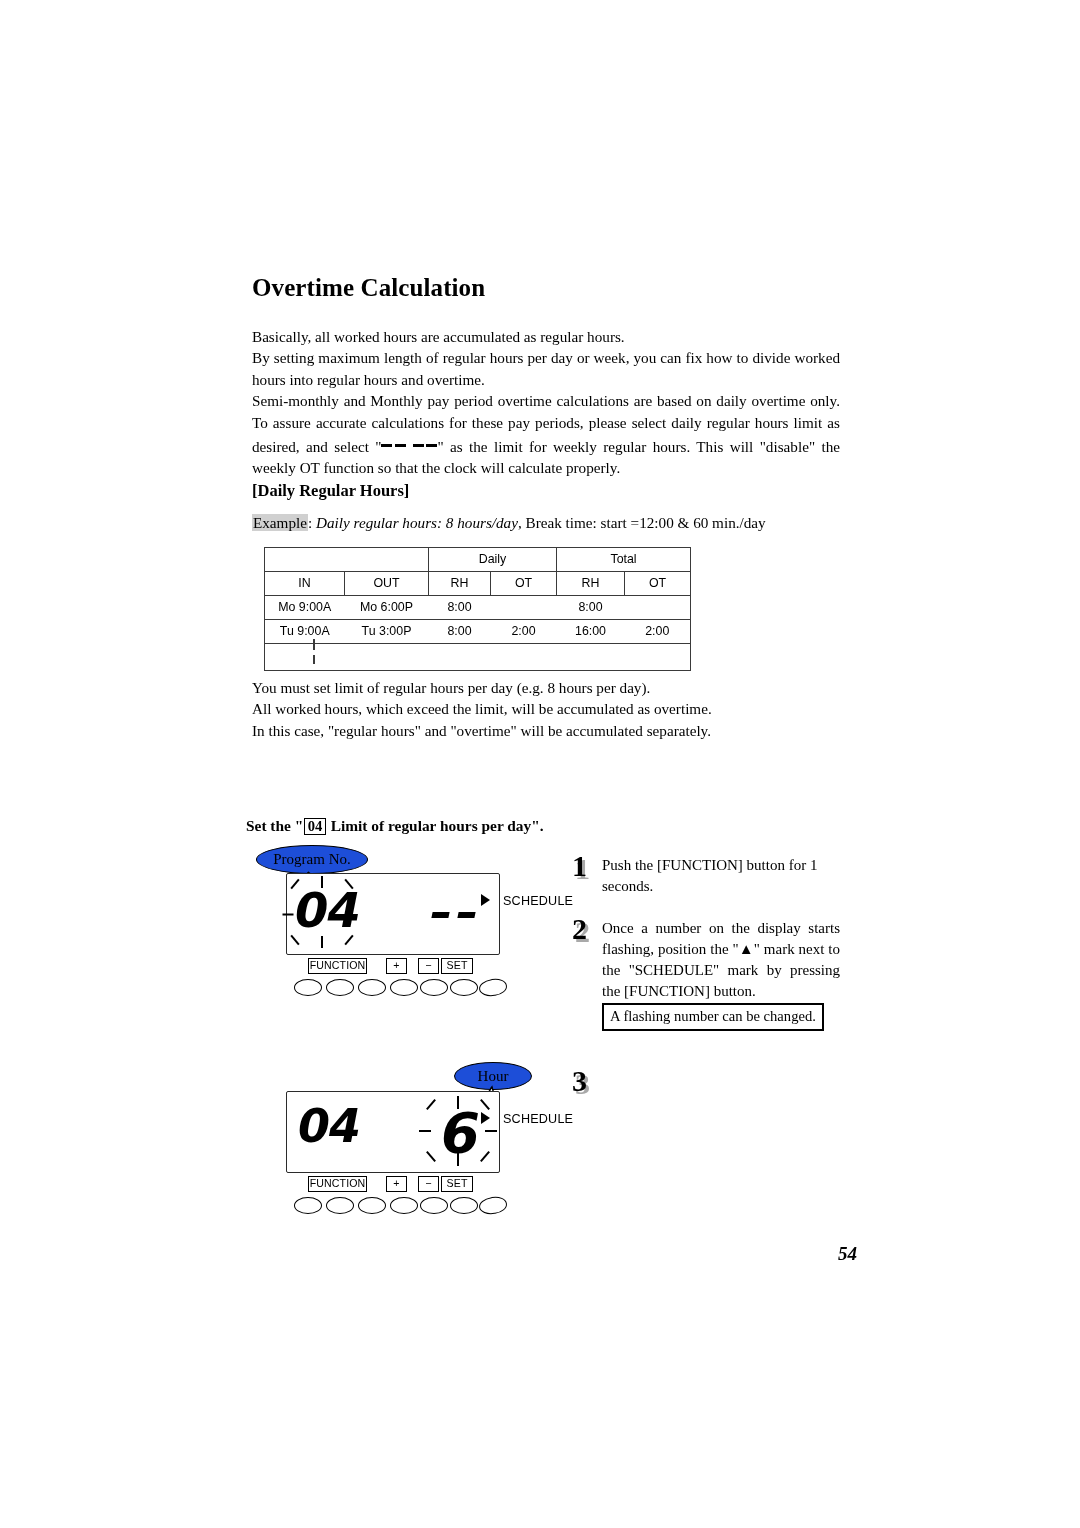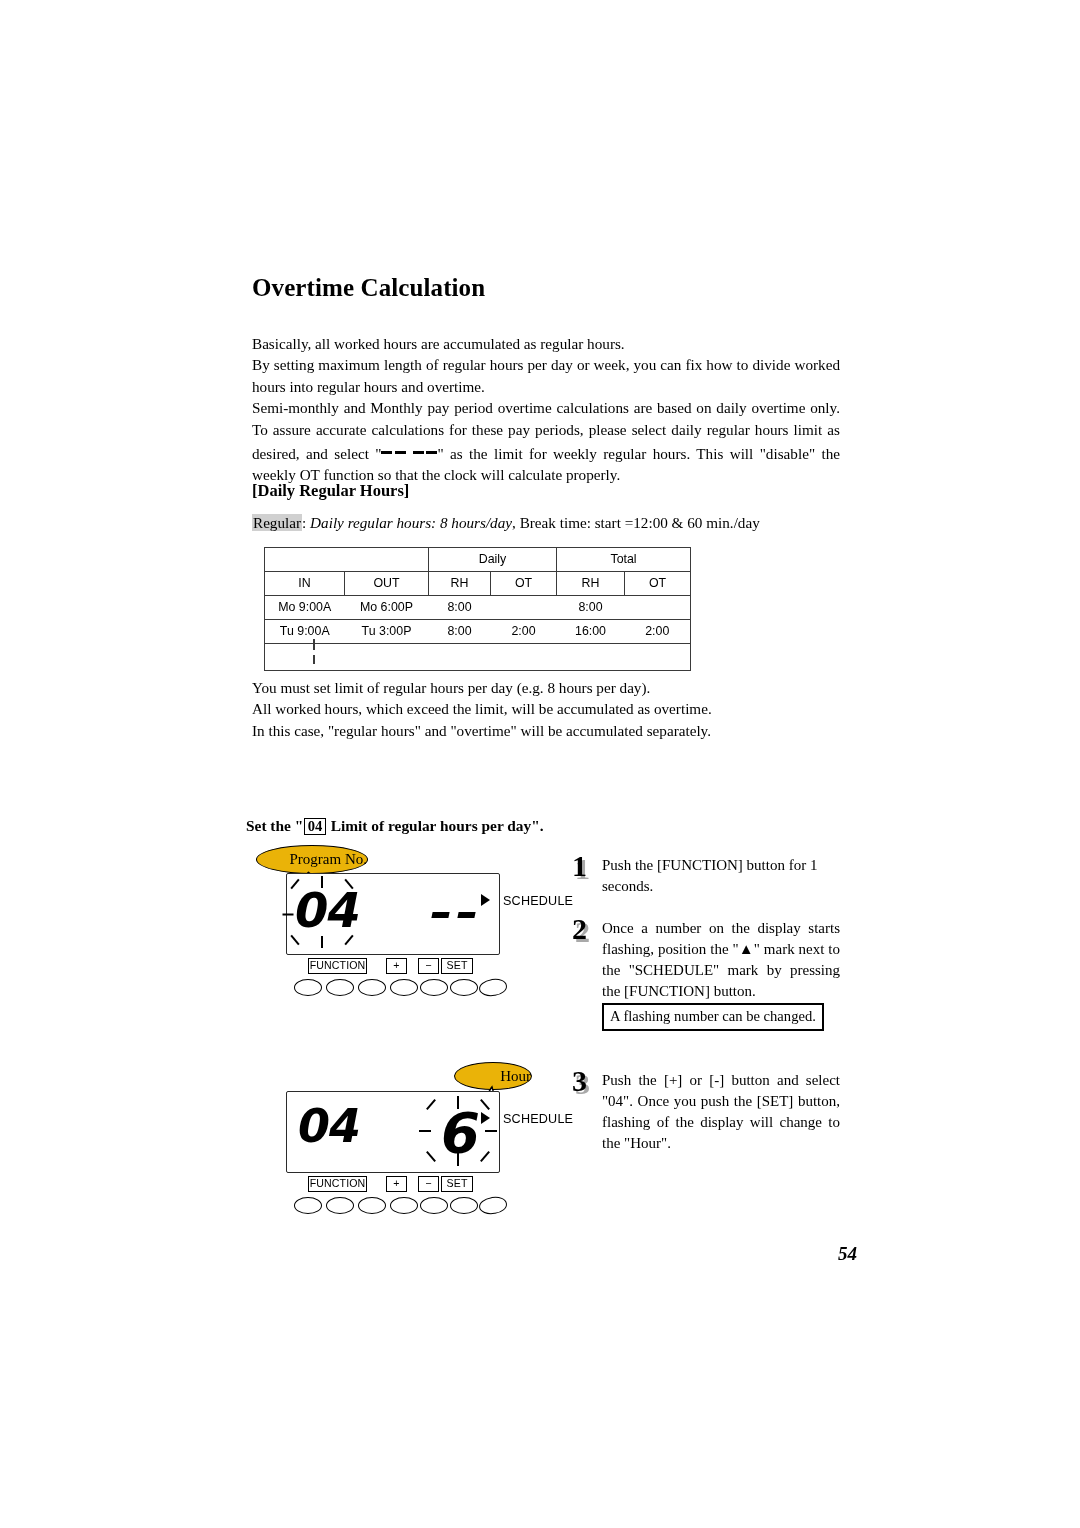--- a/index.html
+++ b/index.html
@@ -39,21 +39,21 @@
     position: absolute;
     left: 252px;
     width: 588px;
     font-size: 15.2px;
     line-height: 21.4px;
     text-align: justify;
   }
   .body-block p { margin: 0; }
   .body-block p.nojust { text-align: left; }
 
-  #intro-block { top: 326px; margin-top: 7px; }
+  #intro-block { top: 326px; }
 
   .dash-pair {
     display: inline-block;
     vertical-align: 0.18em;
     white-space: nowrap;
   }
   .dash-pair i {
     display: inline-block;
     width: 11px;
     height: 3.4px;
@@ -242,22 +242,22 @@
   }
 
   
   .callout {
     position: absolute;
   }
   .callout .bubble {
     position: absolute;
     border: 1.5px solid #000;
     border-radius: 50%;
-    background: #eab308;
-    text-align: right;
+    background: #1d4ed8;
+    text-align: center;
     font-size: 15px;
     font-family: "Liberation Serif", "DejaVu Serif", serif;
     line-height: 1;
     white-space: nowrap;
   }
   .callout svg { position: absolute; overflow: visible; }
 
   
   .step {
     position: absolute;
@@ -311,21 +311,21 @@
 
   <div class="body-block" id="intro-block">
     <p class="nojust">Basically, all worked hours are accumulated as regular hours.</p>
     <p>By setting maximum length of regular hours per day or week, you can fix how to divide worked hours into regular hours and overtime.</p>
     <p><span>Semi-monthly and Monthly pay period overtime calculations are based on daily overtime only.  To assure accurate calculations for these pay periods, please select daily regular hours limit as desired, and select "</span><span class="dash-pair"><i></i><i></i><i class="gap"></i><i></i></span><span>" as the limit for weekly regular hours. This will "disable" the weekly OT function so that the clock will calculate properly.</span></p>
   </div>
 
   <div class="section-heading">[Daily Regular Hours]</div>
 
   <div class="example-line">
-    <span class="hl">Regular</span><span>: </span><span class="ital">Daily regular hours: 8 hours/day</span><span>, Break time: start =12:00 &amp; 60 min./day</span>
+    <span class="hl">Example</span><span>: </span><span class="ital">Daily regular hours: 8 hours/day</span><span>, Break time: start =12:00 &amp; 60 min./day</span>
   </div>
 
   <table class="rh-table">
     <colgroup>
       <col class="col-in">
         <col class="col-out">
         <col class="col-drh">
         <col class="col-dot">
         <col class="col-trh">
         <col class="col-tot">
@@ -480,18 +480,17 @@
     <div class="oval" style="left:326px;top:1197px;"></div>
     <div class="oval" style="left:358px;top:1197px;"></div>
     <div class="oval" style="left:390px;top:1197px;"></div>
     <div class="oval" style="left:420px;top:1197px;"></div>
     <div class="oval" style="left:450px;top:1197px;"></div>
     <div class="oval tilted" style="left:479px;top:1197px;"></div>
   </div>
 
   <div class="step" style="left:572px;top:1070px;">
     <div class="num">3</div>
-    <div class="txt">Push the [+] or [-] button and select "04". Once you push the [SET] button, flashing of the display will change to the "Hour".</div>
   </div>
 
   <div class="page-number">54</div>
 
 </div>
 
 </body></html>

